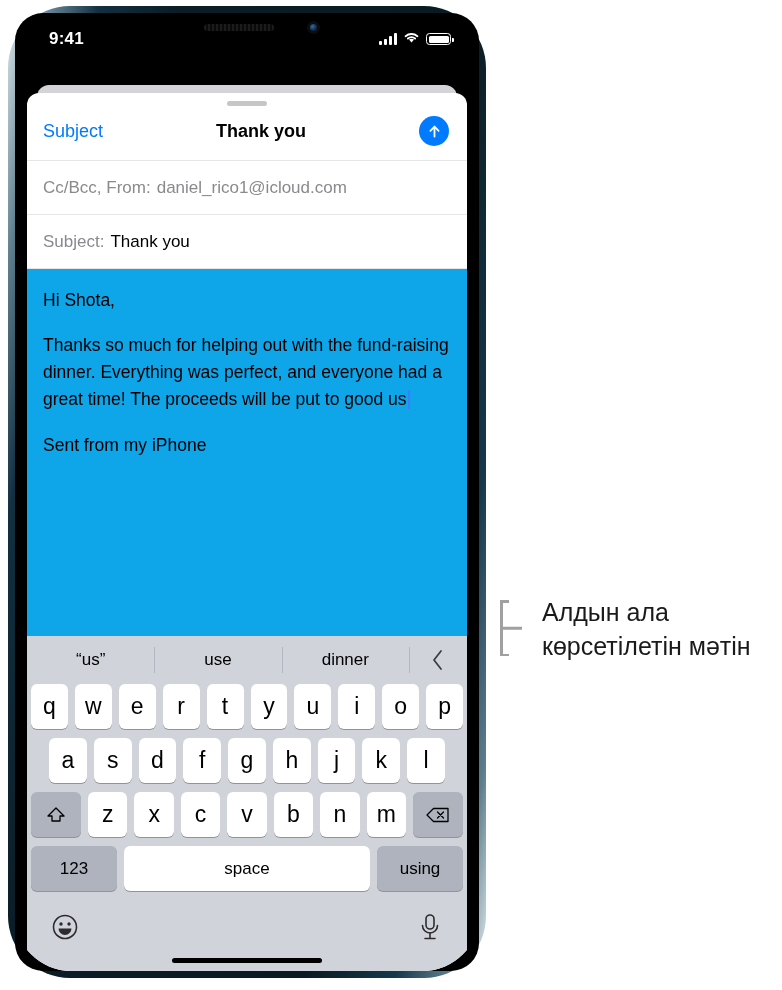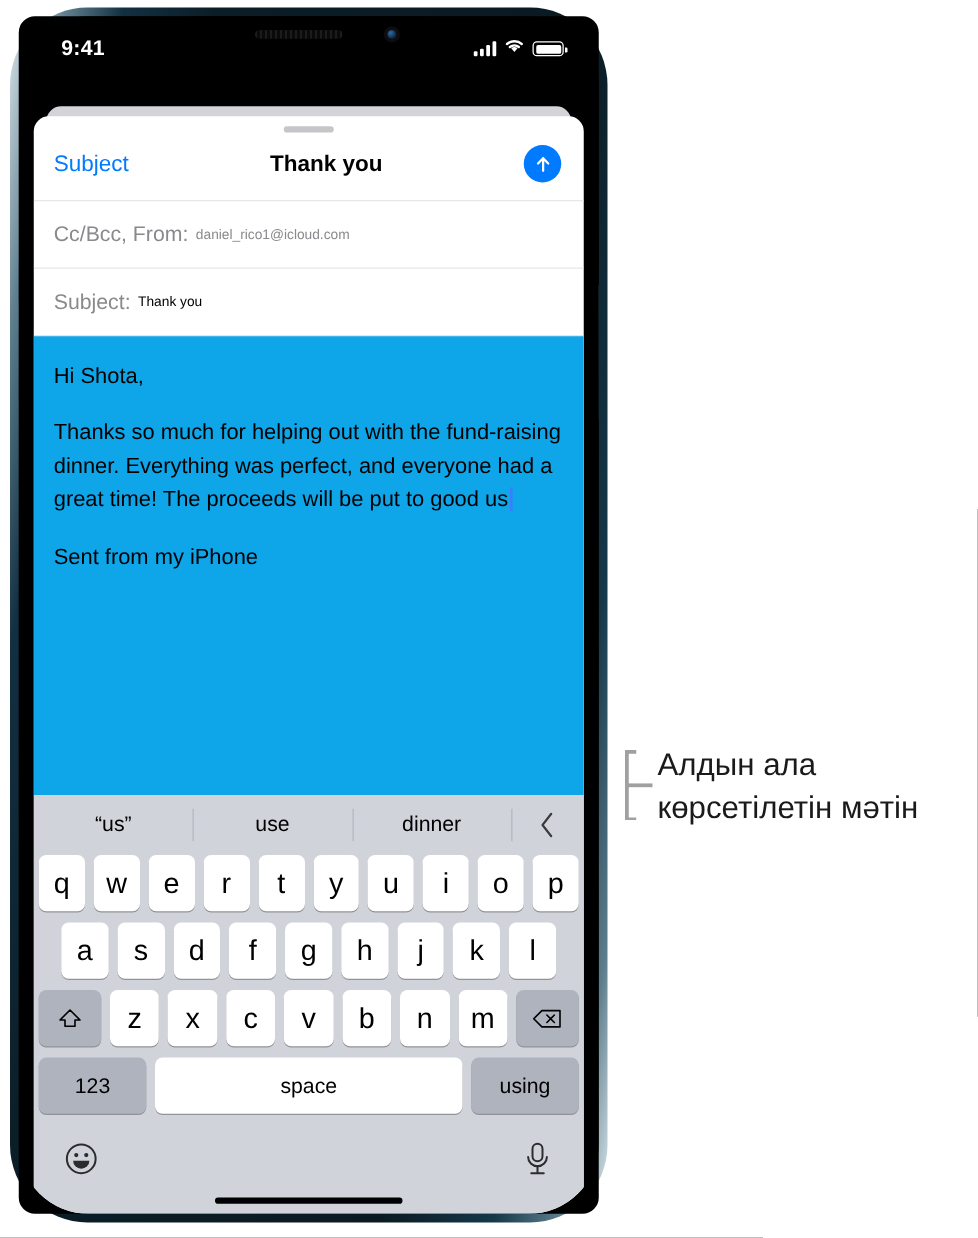--- a/index.html
+++ b/index.html
@@ -14,21 +14,21 @@
   
   #phone {
     position: absolute; left: 8px; top: 6px;
     width: 478px; height: 972px;
     border-radius: 62px;
     background: linear-gradient(100deg,#dfe9ee 0%, #5f7f8e 7%, #123041 14%, #0b1d26 26%, #0a1a22 72%, #15384a 86%, #5c7d8c 94%, #e4eef2 100%);
     padding: 7px;
   }
   #phone-inner {
     position: relative; width: 100%; height: 100%;
-    border-radius: 13px;
+    border-radius: 28px;
     background: #000;
     overflow: hidden;
   }
   .side-btn {
     position: absolute; background: linear-gradient(180deg,#2b4d5e,#10303f);
     border-radius: 2px;
   }
   #btn-power  { right: -2px; top: 215px; width: 4px; height: 108px; }
   #btn-volup  { left: -2px;  top: 250px; width: 4px; height: 58px; }
   #btn-voldn  { left: -2px;  top: 322px; width: 4px; height: 58px; }
@@ -116,21 +116,21 @@
     cursor: pointer; flex: none;
   }
 
   
   .field {
     display: flex; align-items: center;
     padding: 12px 18px 12px 16px;
     border-top: 1px solid #e6e6e8; min-height: 54px;
   }
   .field-label { color: #8a8a8e; font-size: 17px; margin-right: 6px; }
-  .field-value { color: #000; font-size: 11px; text-align: right; }
+  .field-value { color: #000; font-size: 17px; text-align: right; }
   .field-value.muted { color: #8a8a8e; }
   #recipient-chip {
     color: #007aff; font-size: 17px; background: #f1f1f3;
     border-radius: 5px; padding: 2px 5px;
   }
   #add-recipient-btn {
     margin-left: auto; width: 24px; height: 24px; border-radius: 50%;
     border: 1.6px solid #007aff; display: flex; align-items: center;
     justify-content: center; background: none; cursor: pointer; flex: none;
   }
@@ -196,21 +196,21 @@
     padding: 4px 24px 0; height: 54px;
   }
   #home-indicator {
     width: 150px; height: 5px; border-radius: 3px; background: #000;
     margin: 4px auto 8px;
   }
 
   
   #callout {
     position: absolute; left: 500px; top: 596px; width: 272px;
-    display: flex; align-items: flex-start; gap: 0;
+    display: flex; align-items: flex-start; gap: 16px;
   }
   #callout-bracket {
     position: relative; width: 22px; height: 56px; flex: none; margin-top: 4px;
   }
   #callout-bracket .vert {
     position: absolute; left: 0; top: 0; width: 2.5px; height: 100%;
     background: #a0a0a0;
   }
   #callout-bracket .top, #callout-bracket .bot {
     position: absolute; left: 0; width: 9px; height: 2.5px; background: #a0a0a0;

